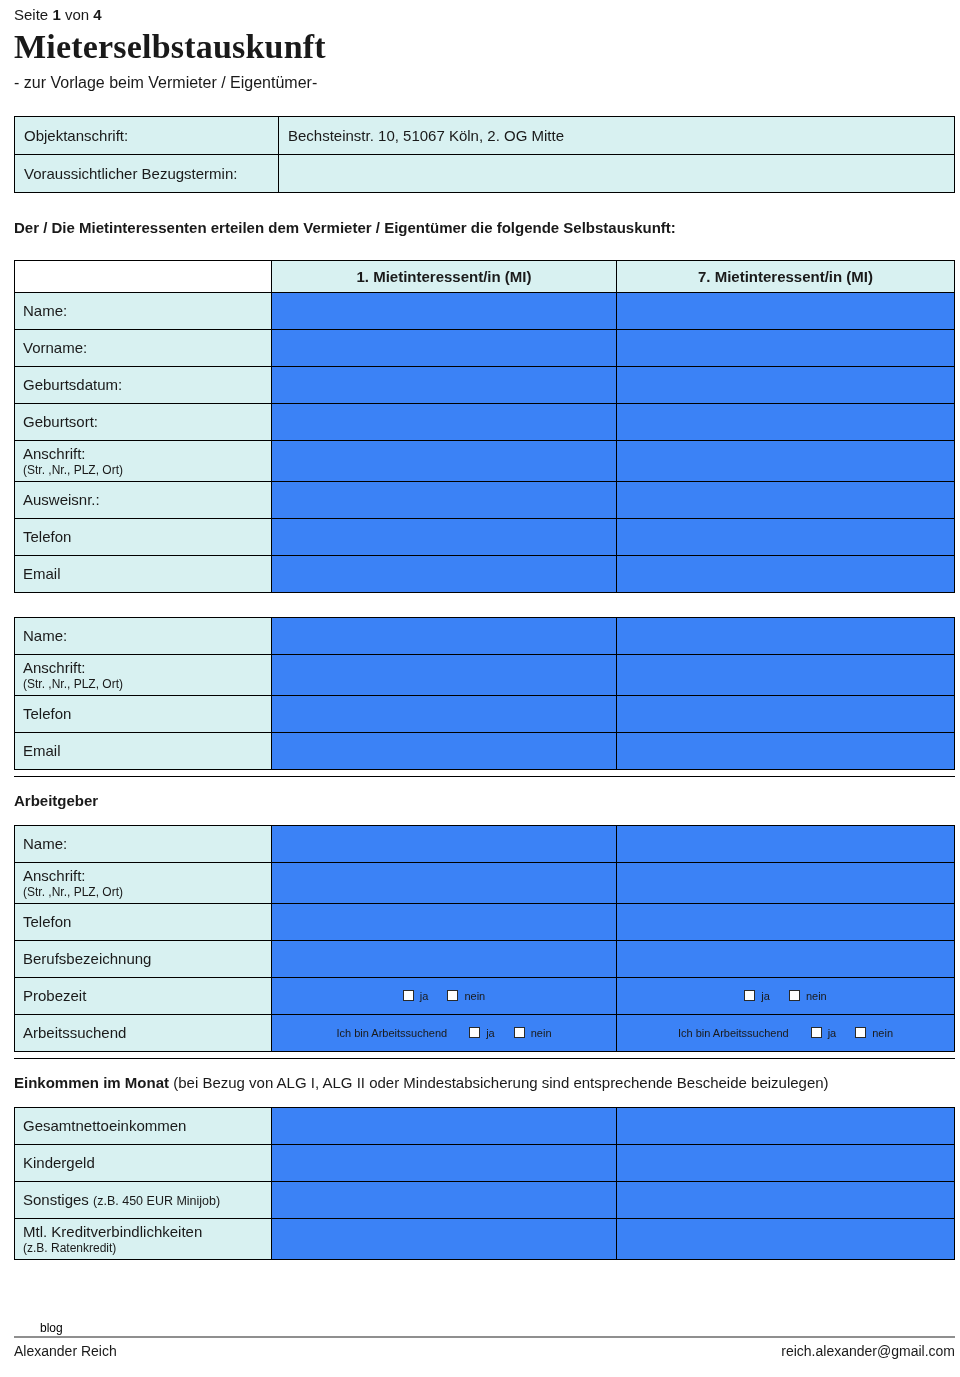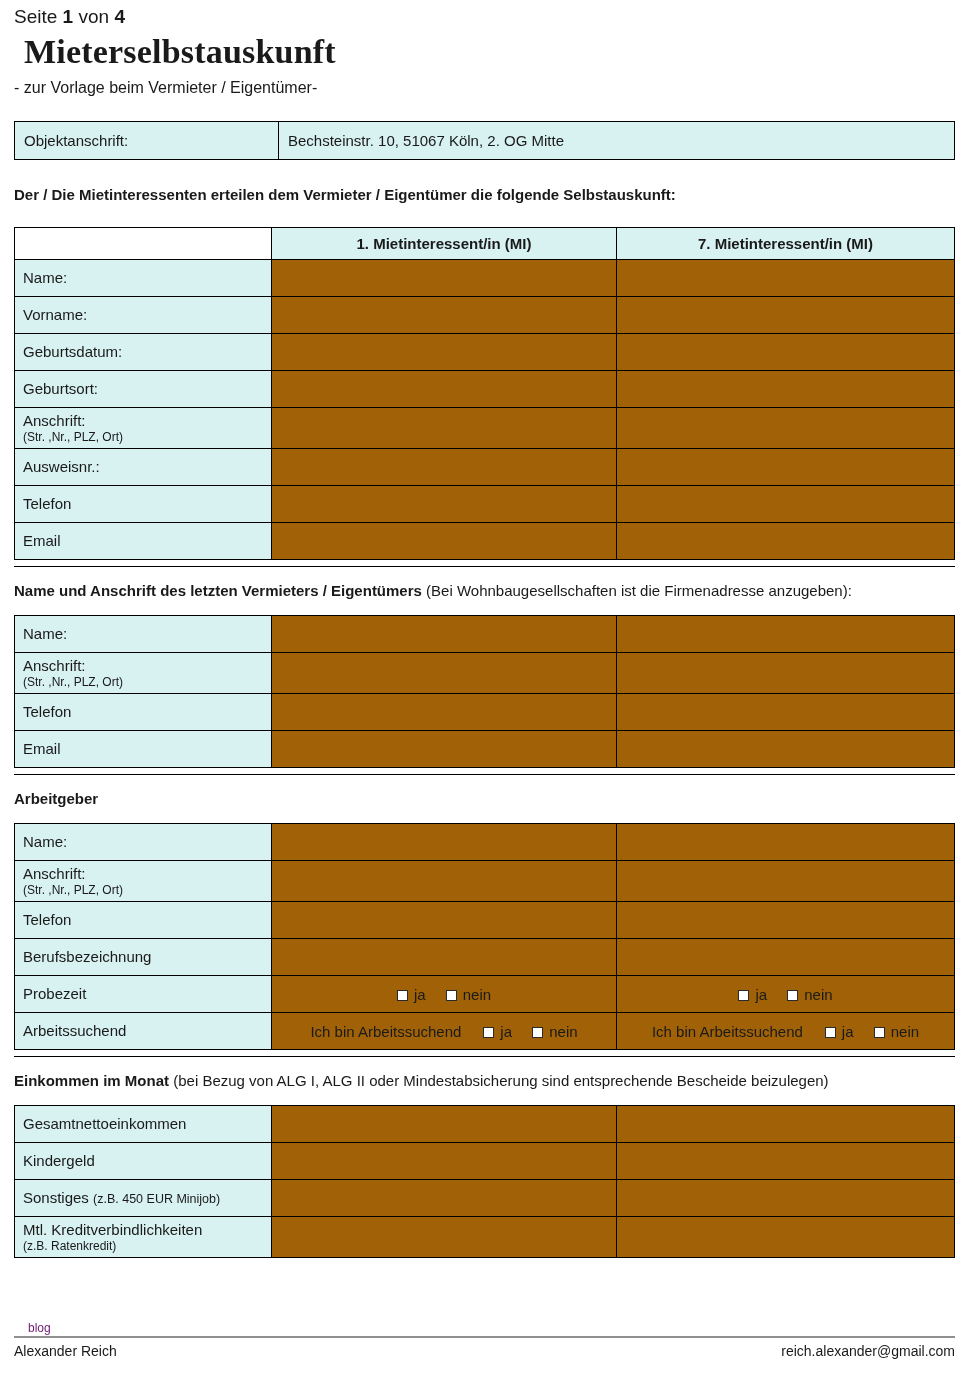--- a/index.html
+++ b/index.html
@@ -1,45 +1,45 @@
 <!DOCTYPE html>
 <html lang="de" style="--cyan: #d8f1f1;"><head>
 <meta charset="utf-8">
 <style>
   * { margin:0; padding:0; box-sizing:border-box; }
   :root { --cyan:#d8f1f1; --border:#000; --ink:#1a1a1a; }
   html,body { background:#e9e9e9; }
   body { font-family:"Liberation Sans", sans-serif; color:var(--ink); }
   .page { position:relative; width:960px; height:1377px; background:#fff; padding:6px 5px 0 14px; margin:0 auto; overflow:hidden; }
-  .pagenum { font-size:19px; }
+  .pagenum { font-size:15px; }
   .pagenum b { font-weight:bold; }
-  .title { font-family:"Liberation Serif", serif; font-size:34px; font-weight:700; margin-top:5px; letter-spacing:.2px;margin-left:10px; }
+  .title { font-family:"Liberation Serif", serif; font-size:34px; font-weight:700; margin-top:5px; letter-spacing:.2px; }
   .subtitle { font-size:16px; margin-top:8px; }
   table { border-collapse:collapse; width:100%; table-layout:fixed;border-radius:11px; }
   td { border:1px solid var(--border); vertical-align:middle; }
   .obj-table { margin-top:24px; }
   .obj-table td { background:var(--cyan); height:38px; padding:4px 9px; font-size:15px; }
   .intro { margin-top:26px; font-weight:bold; font-size:15px; }
   .grid { margin-top:24px; }
   .section-heading + .grid { margin-top:0; }
   .grid td.corner { background:#fff; height:32px; }
   .grid td.colhead { background:var(--cyan); font-weight:bold; font-size:15px; text-align:center; height:32px; padding:2px 4px; }
   .grid td.label { background:var(--cyan); font-size:15px; padding:4px 8px; height:37px; line-height:18px; }
-  .grid td.value { background:#a16207; height:37px; font-size:15px; padding:2px 6px; }
+  .grid td.value { background:#3b82f6; height:37px; font-size:11px; padding:2px 6px; }
   .sub { font-size:12px; }
   .sub.block { display:block; line-height:13px; margin-top:1px; }
   .sub.inline { font-size:12.5px; }
   .section-heading { border-top:1px solid var(--border); margin-top:6px; padding:15px 0 16px; font-size:15px; font-weight:bold; }
   .section-heading .rest { font-weight:normal; }
   .center { text-align:center; }
   .cb { display:inline-block; width:11px; height:11px; border:1px solid #2a2a2a; background:#fff; vertical-align:-1px; margin-right:6px; }
   .cbwrap { white-space:nowrap; }
   .cbwrap + .cbwrap { margin-left:16px; }
   .as-text { margin-right:22px; }
-  .watermark { position:absolute; left:28px; bottom:42px; color:#701a75; font-size:12px; }
+  .watermark { position:absolute; left:40px; bottom:42px; color:#000000; font-size:12px; }
   .footer { position:absolute; left:14px; right:5px; bottom:18px; border-top:2px solid #8f8f8f; padding-top:5px; display:flex; justify-content:space-between; font-size:14px; }
 </style>
 </head>
 <body>
 
 <div class="page">
 
   <div class="pagenum">
     <span>Seite</span>
     <b>1</b>
@@ -52,20 +52,24 @@
 
   <table class="obj-table">
     <colgroup>
         <col style="width:264px">
         <col>
       </colgroup>
     <tbody>
         <tr>
       <td>Objektanschrift:</td>
       <td>Bechsteinstr. 10, 51067 Köln, 2. OG Mitte</td>
+    </tr>
+    <tr>
+      <td>Voraussichtlicher Bezugstermin:</td>
+      <td></td>
     </tr>
   </tbody>
     </table>
 
   <p class="intro">Der / Die Mietinteressenten erteilen dem Vermieter / Eigentümer die folgende Selbstauskunft:</p>
 
   <table class="grid">
     <colgroup>
         <col style="width:257px">
         <col style="width:345px">
@@ -115,23 +119,20 @@
           <td class="value"></td>
         </tr>
         <tr>
           <td class="label"><span>Email</span></td>
           <td class="value"></td>
           <td class="value"></td>
         </tr>
       </tbody>
   </table>
 
-  <div class="section-heading">
-    <b>Name und Anschrift des letzten Vermieters / Eigentümers</b><span class="rest"> (Bei Wohnbaugesellschaften ist die Firmenadresse anzugeben):</span>
-  </div>
 
   <table class="grid">
     <colgroup>
         <col style="width:257px">
         <col style="width:345px">
         <col>
       </colgroup>
     <tbody>
         <tr>
           <td class="label"><span>Name:</span></td>

